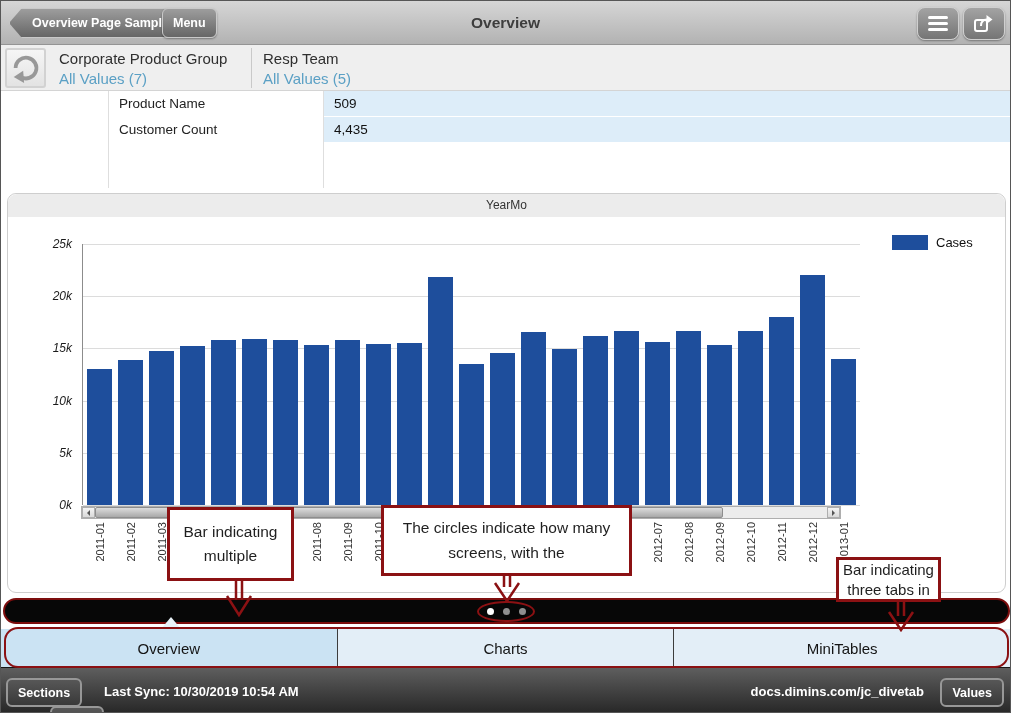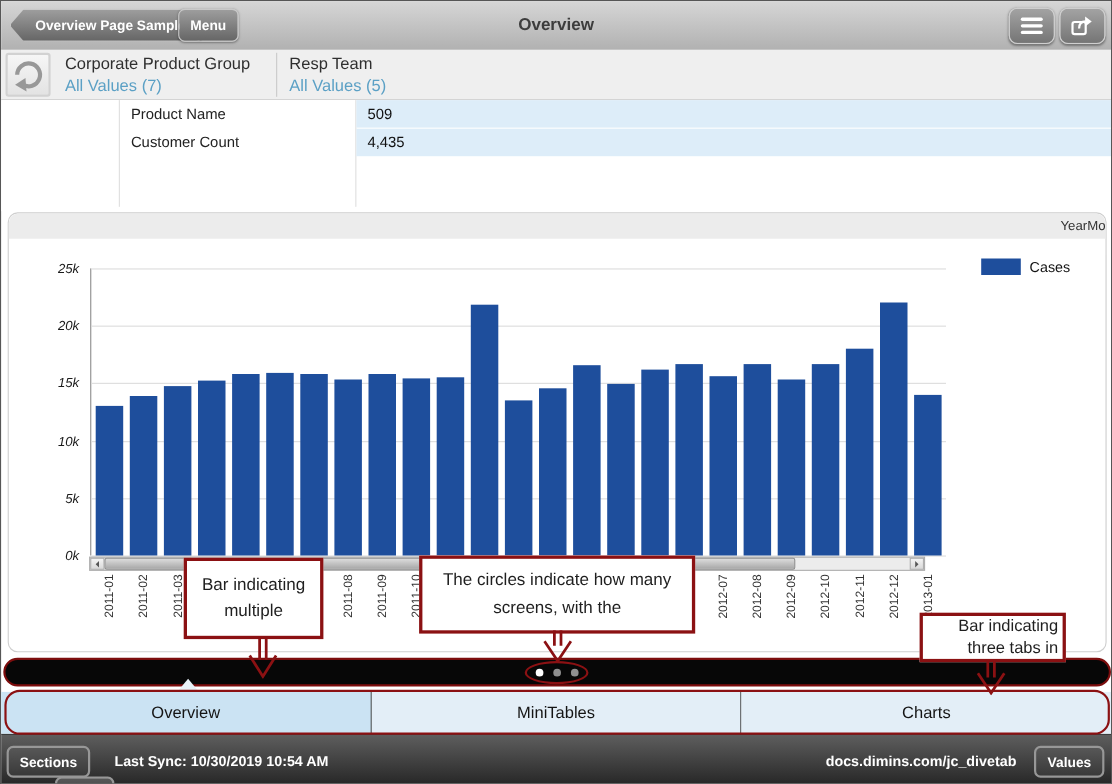--- a/index.html
+++ b/index.html
@@ -44,21 +44,21 @@
   .itable-labels { position:absolute; left:118px; top:0; }
   .itable-labels .lbl { height:26px; line-height:26px; font-size:13.5px; color:#222; }
   .itable-values { position:absolute; left:323px; right:0; top:0; }
   .itable-values .val { height:25px; line-height:25px; font-size:13.5px; color:#111;
     background:#ddedf9; padding-left:10px; margin-bottom:1px; }
 
   
   .chart-panel { position:absolute; left:6px; top:192px; width:999px; height:400px;
     background:#fff; border:1px solid #cecece; border-radius:9px; }
   .yearmo-strip { position:absolute; left:0; top:0; width:100%; height:23px; background:#ececec;
-    border-radius:9px 9px 0 0; text-align:right; line-height:23px; font-size:12px; color:#333; }
+    border-radius:9px 9px 0 0; text-align:center; line-height:23px; font-size:12px; color:#333; }
   .legend { position:absolute; left:884px; top:41px; display:flex; align-items:center; gap:8px; }
   .legend .swatch { width:36px; height:15px; }
   .legend .ltext { font-size:13px; color:#111; }
   .plot { position:absolute; left:74px; top:50px; width:778px; height:261px; border-left:1px solid #8c8c8c; }
   .gridline { position:absolute; left:0; width:100%; height:1px; background:#dcdcdc; }
   .yaxis { position:absolute; left:0; top:50px; width:68px; height:261px; }
   .ytick { position:absolute; right:4px; transform:translateY(-50%); font-size:12px; color:#1a1a1a;font-style:italic; }
   .bars { position:absolute; left:75px; top:50px; width:777px; height:261px;
     display:flex; align-items:flex-end; justify-content:space-between; padding:0 4px; }
   .bar { width:25px; }
@@ -76,21 +76,21 @@
   .tri-r { width:0; height:0; border:3px solid transparent; border-left-color:#555; margin-right:-3px; }
   .sb-thumb { position:absolute; left:13px; top:0; width:628px; height:11px;
     background:linear-gradient(#dcdcdc,#a8a8a8); border:1px solid #8d8d8d; border-radius:2px; cursor:grab; }
 
   
   .callout { position:absolute; background:#fff; border:3px solid #8b1113; z-index:50;
     display:flex; align-items:center; justify-content:center; text-align:center;
     font-size:15.5px; color:#1f1f1f; line-height:1.55; padding:2px 4px; }
   .callout.c1 { left:166px; top:506px; width:127px; height:74px; }
   .callout.c2 { left:380px; top:504px; width:251px; height:71px; }
-  .callout.c3 { left:835px; top:556px; width:133px; height:45px; font-size:15px; line-height:1.3;text-align:right; }
+  .callout.c3 { left:835px; top:556px; width:105px; height:45px; font-size:15px; line-height:1.3; }
   .ann-arrow { position:absolute; z-index:50; }
 
   
   .pager-bar { position:absolute; left:2px; top:597px; width:1007px; height:26px;
     background:#070707; border:2px solid #7c0d0d; border-radius:13px;
     display:flex; align-items:center; justify-content:center; gap:9px; z-index:10; }
   .dot { width:7px; height:7px; border-radius:50%; background:#8f8f8f; cursor:pointer; }
   .dot.active { background:#fdfdfd; }
   .dots-ellipse { position:absolute; left:476px; top:600px; width:58px; height:21px;
     border:2px solid #8b1113; border-radius:50%; z-index:45; pointer-events:none; }
@@ -326,22 +326,22 @@
   <svg class="ann-arrow" style="left:492px;top:572px;" width="28" height="30" viewBox="0 0 28 30">
     <path d="M11 0 V14 M17 0 V14 M2 10 L14 28 L26 10" fill="none" stroke="#8b1113" stroke-width="2.5"></path>
   </svg>
   <div class="callout c3">Bar indicating three tabs in</div>
   <svg class="ann-arrow" style="left:886px;top:599px;" width="28" height="32" viewBox="0 0 28 32">
     <path d="M11 0 V16 M17 0 V16 M2 12 L14 30 L26 12" fill="none" stroke="#8b1113" stroke-width="2.5"></path>
   </svg>
 
   <div class="tabbar">
     <div class="tab active">Overview</div>
+    <div class="tab">Charts</div>
     <div class="tab">MiniTables</div>
-    <div class="tab">Charts</div>
   </div>
   <div class="tab-annotation"></div>
 
   <div class="statusbar">
     <div class="st-btn st-sections">Sections</div>
     <div class="st-btn st-sync">Sync</div>
     <div class="st-text st-lastsync">Last Sync: 10/30/2019 10:54 AM</div>
     <div class="st-text st-server">docs.dimins.com/jc_divetab</div>
     <div class="st-btn st-logout">Values</div>
   </div>

